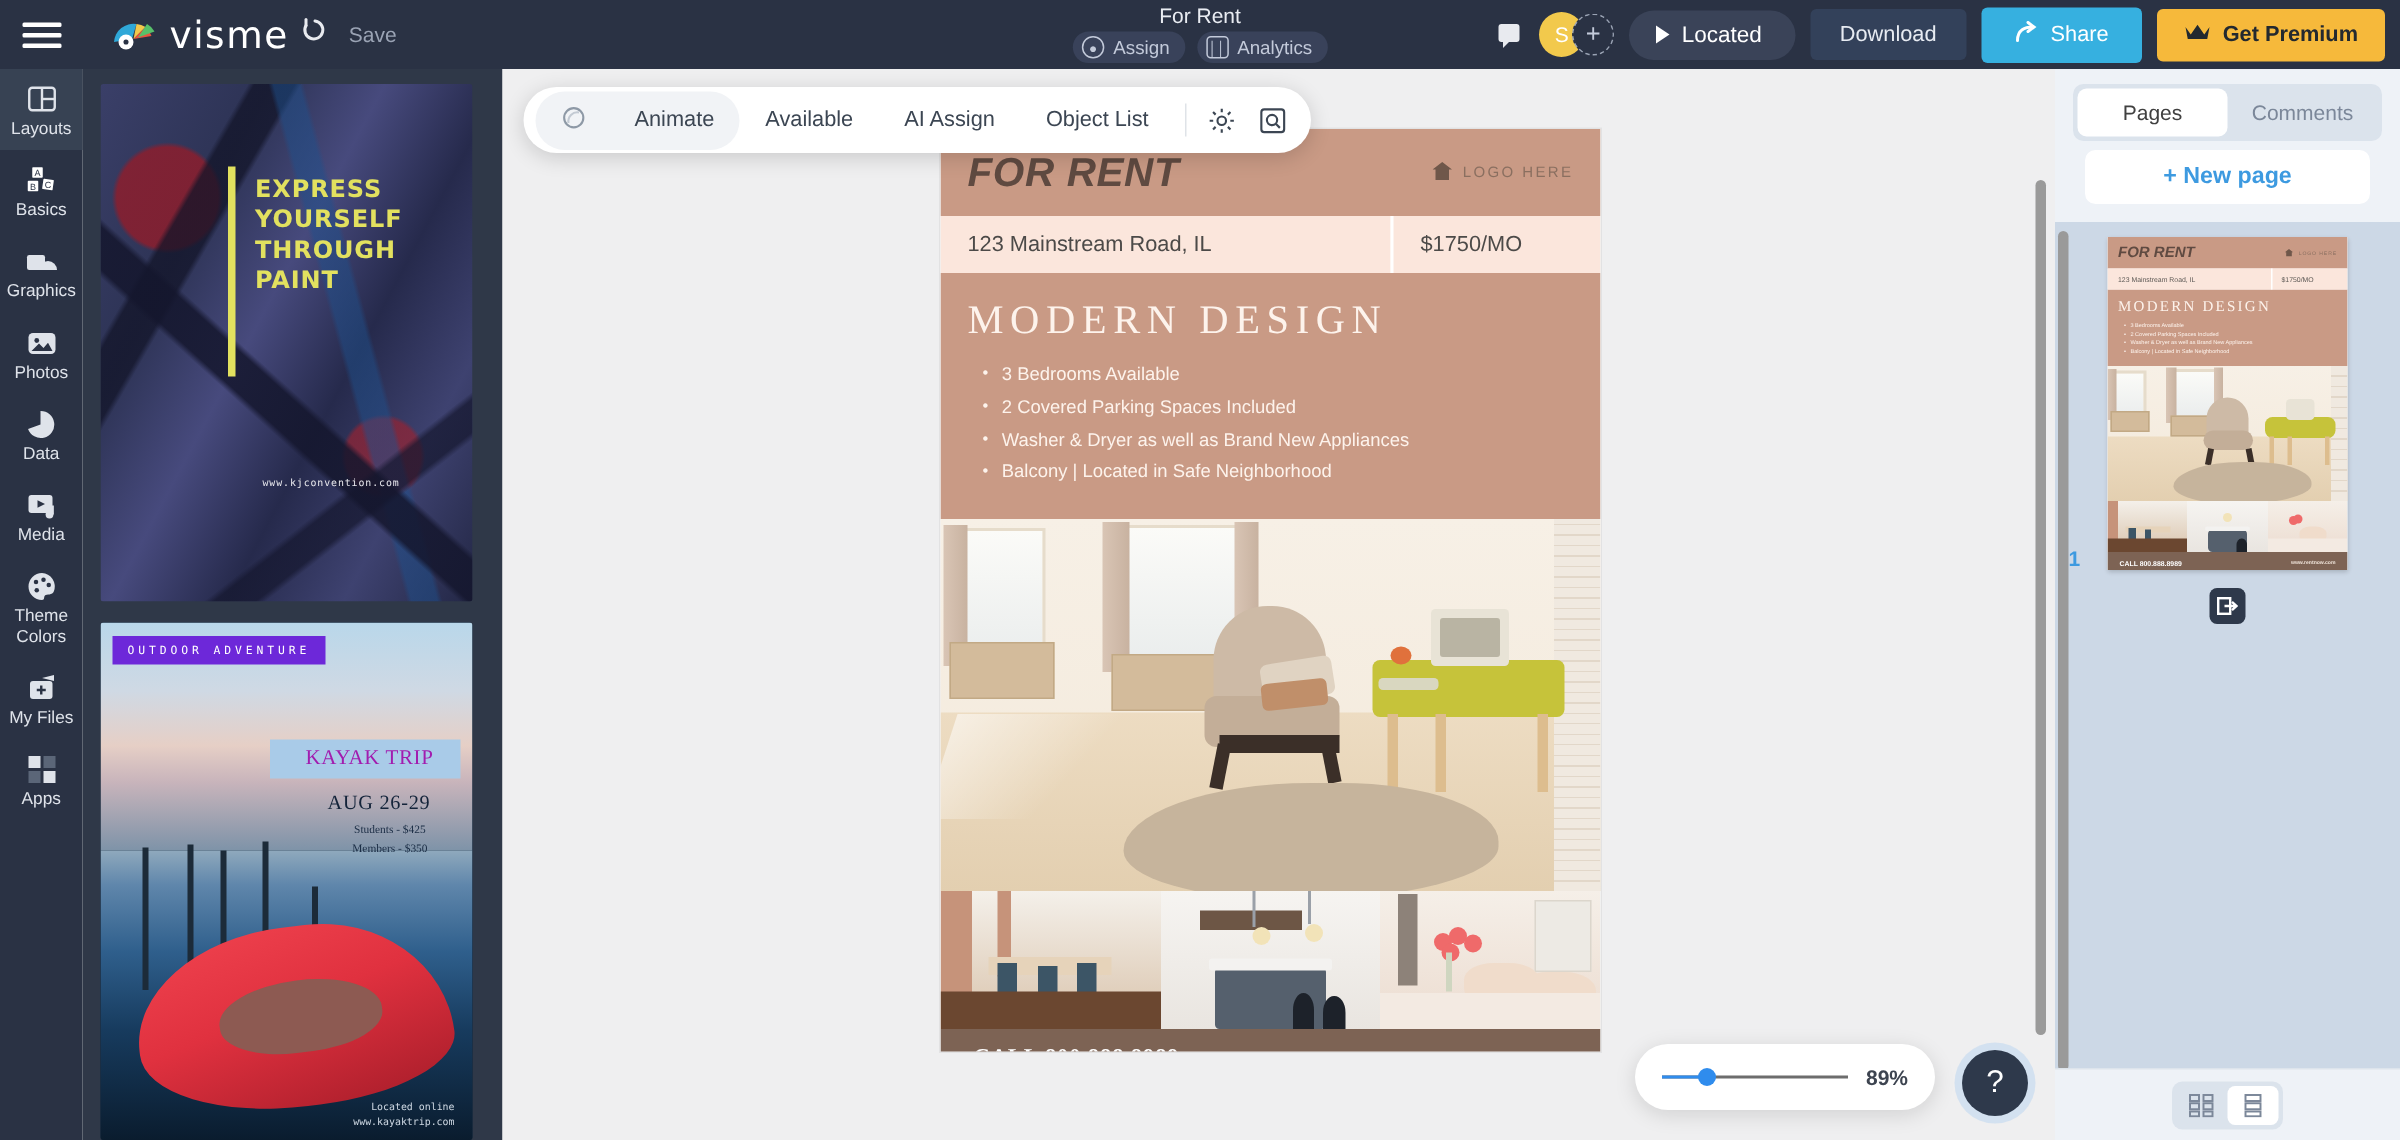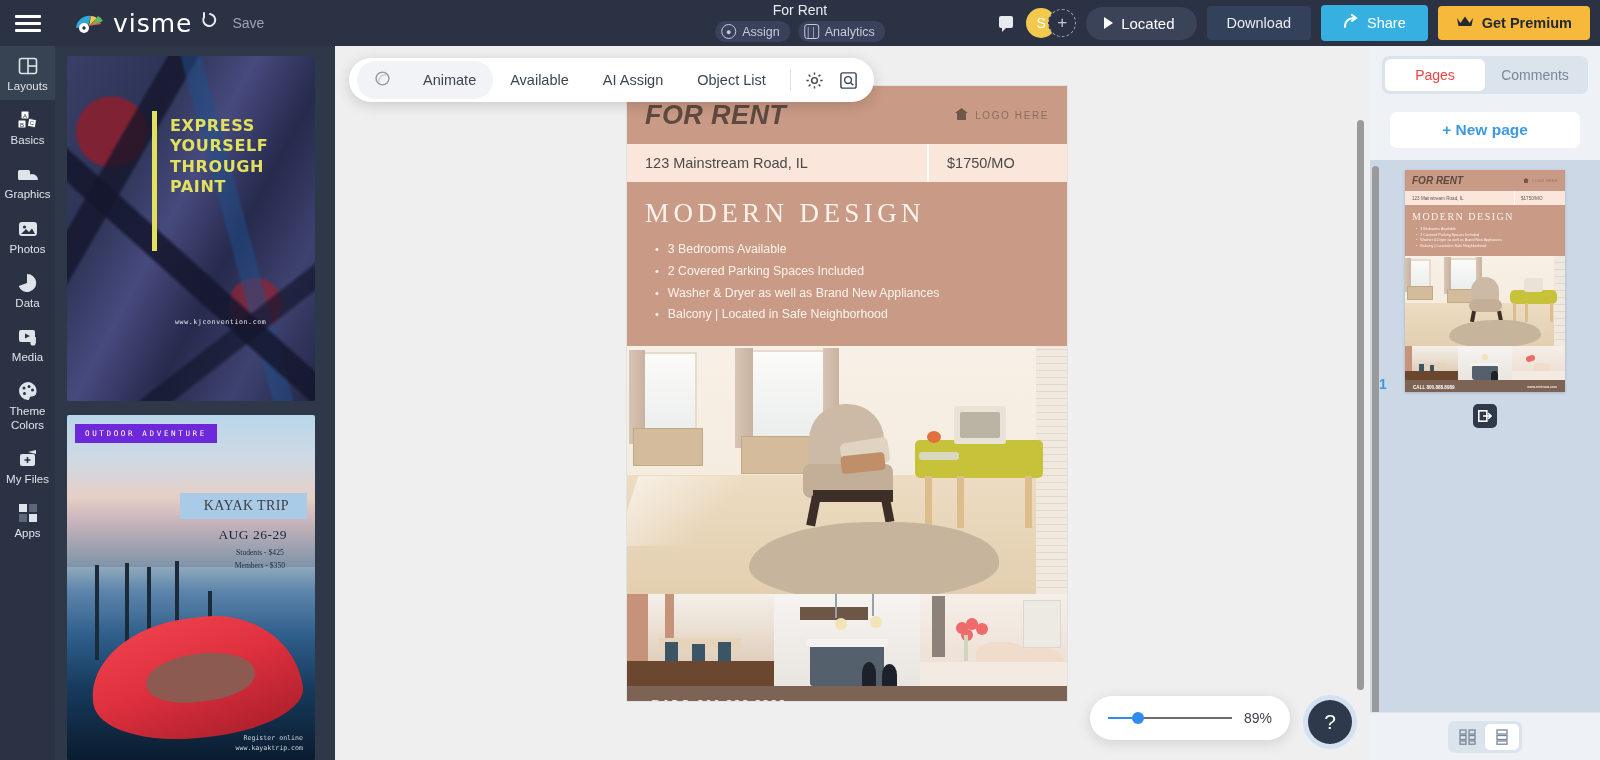--- a/index.html
+++ b/index.html
@@ -163,21 +163,21 @@
   .p2-boat:after{
     content:""; position:absolute; left:26%; top:30%; width:52%; height:40%;
     background:#8d5a52; border-radius:50% 50% 45% 45%;
   }
   .p2-tag {
     position:absolute; left:8px; top:9px; background:#6d28d9; color:#fff;
     font-size:7.6px; letter-spacing:2.6px; padding:5px 10px;
     font-family:"DejaVu Sans Mono", monospace;
   }
   .p2-kayak {
-    position:absolute; right:8px; top:78px; background:#a9cbe8; color:#404040;
+    position:absolute; right:8px; top:78px; background:#a9cbe8; color:#a21caf;
     font-size:14px; padding:5px 18px 5px 24px; letter-spacing:.4px;
     font-family:"Liberation Serif", serif;
   }
   .p2-date {
     position:absolute; right:28px; top:112px; color:#14243a;
     font-size:13.5px; letter-spacing:.5px; font-family:"Liberation Serif", serif;
   }
   .p2-prices {
     position:absolute; right:30px; top:132px; color:#1a2c44;
     font-size:7.6px; line-height:1.7; text-align:center;
@@ -259,20 +259,21 @@
   .canvas-scroll {
     position:absolute; right:6px; top:74px; width:7px; height:570px;
     background:#9a9a9a; border-radius:4px; cursor:pointer;
   }
 
   .zoom-bar {
     position:absolute; right:80px; bottom:20px;
     background:#fff; border-radius:22px; height:44px; width:200px;
     display:flex; align-items:center; padding:0 18px; gap:12px;
     box-shadow:0 3px 14px rgba(0,0,0,.13);
+    font-weight:bold;
   }
   .zoom-track { flex:1; height:2px; background:#6d6d6d; position:relative; }
   .zoom-fill { position:absolute; left:0; top:0; height:2px; width:22%; background:#2f8ced; }
   .zoom-knob {
     position:absolute; left:19%; top:-5px; width:12px; height:12px;
     border-radius:50%; background:#2f8ced; cursor:pointer;
   }
   .zoom-val { font-size:14px; color:#3d4450; }
   .help-btn {
     position:absolute; right:18px; bottom:16px; width:44px; height:44px;
@@ -287,23 +288,23 @@
     background:#eef2f7;
   }
   .rp-tabs {
     margin:10px 12px 0 12px; height:38px; background:#dbe3ec; border-radius:7px;
     display:flex; padding:3px;
   }
   .rp-tab {
     flex:1; display:flex; align-items:center; justify-content:center;
     font-size:14px; color:#7b8799; border-radius:6px; cursor:pointer;
   }
-  .rp-tab.active { background:#fff; color:#ef4444; }
+  .rp-tab.active { background:#fff; color:#404040; }
   .rp-newpage {
-    margin:18px 20px 0 20px; height:36px; background:#fff; border-radius:7px;
+    margin:6px 20px 0 20px; height:36px; background:#fff; border-radius:7px;
     display:flex; align-items:center; justify-content:center;
     color:#3d9ae0; font-size:15.5px; font-weight:bold; cursor:pointer;
   }
   .rp-list { margin-top:12px; background:#ccd8e6; height:596px; position:relative; padding-top:10px; }
   .rp-thumb-wrap { position:relative; width:160px; margin:0 auto; }
   .rp-thumb {
     width:160px; height:222px; background:#fff; overflow:hidden;
     box-shadow:0 1px 3px rgba(0,0,0,.18); cursor:pointer;
   }
   .rp-num { position:absolute; left:-26px; bottom:0; color:#3d9ae0; font-size:14px; font-weight:bold; }
@@ -575,21 +576,21 @@
     <div class="p2-dock" style="left:141px;top:176px;height:70px"></div>
     <div class="p2-boat"></div>
     <div class="p2-tag">OUTDOOR ADVENTURE</div>
     <div class="p2-kayak">KAYAK TRIP</div>
     <div class="p2-date">AUG 26-29</div>
     <div class="p2-prices">
       <div>Students - $425</div>
       <div>Members - $350</div>
     </div>
     <div class="p2-foot">
-      <div>Register online</div>
+      <div>Located online</div>
       <div>www.kayaktrip.com</div>
     </div>
   </div>
 </div>
 
 <div class="canvas-area">
 
   <div class="floating-toolbar">
     <div class="tb-tab active">
       <span>

